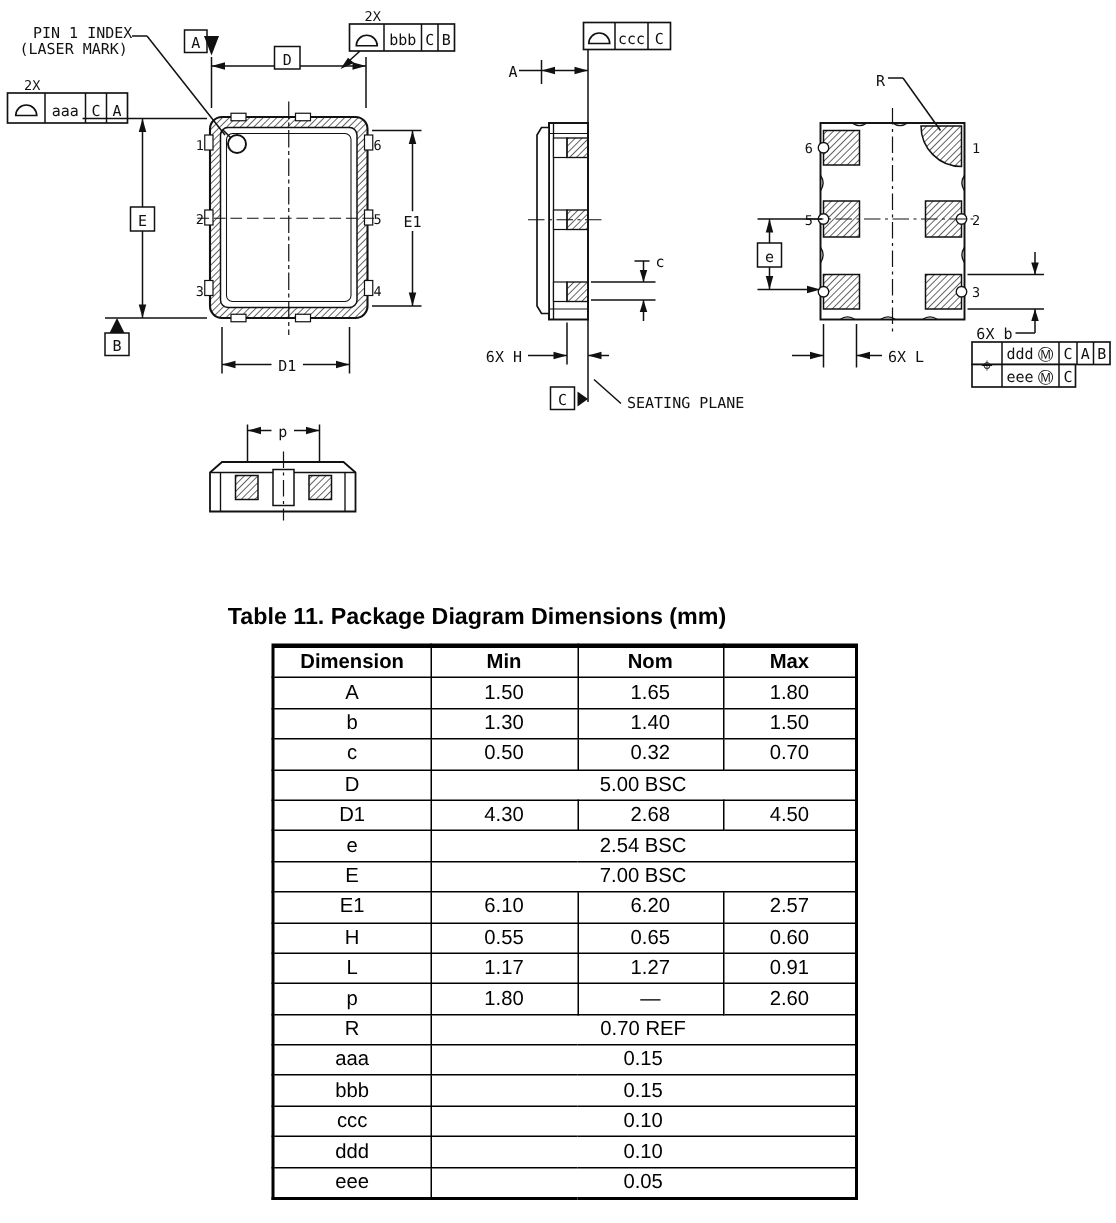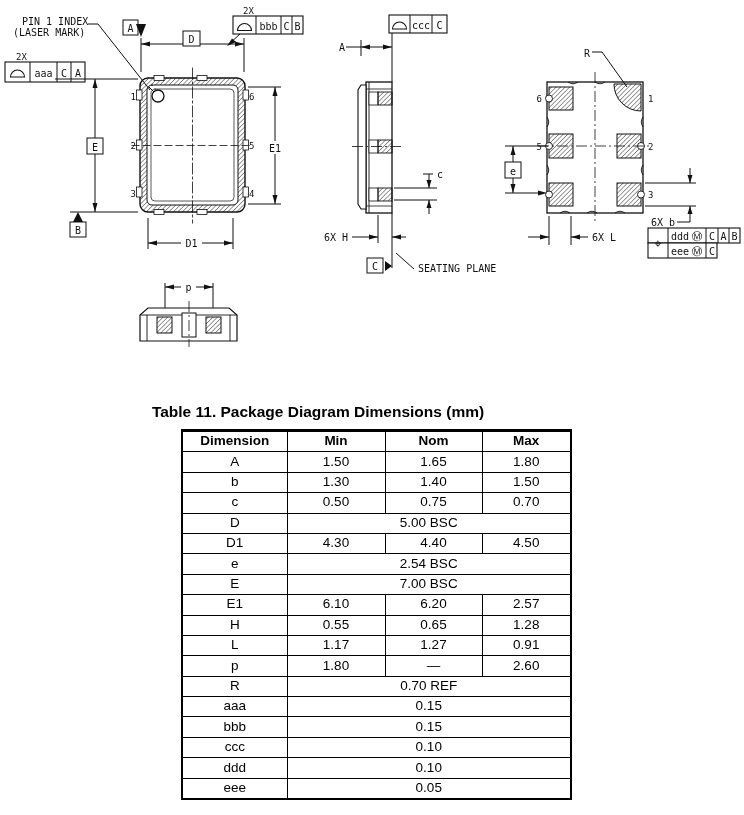--- a/index.html
+++ b/index.html
@@ -362,52 +362,52 @@
         </tr>
   <tr>
           <td>b</td>
           <td>1.30</td>
           <td>1.40</td>
           <td>1.50</td>
         </tr>
   <tr>
           <td>c</td>
           <td>0.50</td>
-          <td>0.75</td>
+          <td>0.32</td>
           <td>0.70</td>
         </tr>
   <tr>
           <td>D</td>
           <td colspan="3">5.00 BSC</td>
         </tr>
   <tr>
           <td>D1</td>
           <td>4.30</td>
-          <td>4.40</td>
+          <td>2.68</td>
           <td>4.50</td>
         </tr>
   <tr>
           <td>e</td>
           <td colspan="3">2.54 BSC</td>
         </tr>
   <tr>
           <td>E</td>
           <td colspan="3">7.00 BSC</td>
         </tr>
   <tr>
           <td>E1</td>
           <td>6.10</td>
           <td>6.20</td>
           <td>2.57</td>
         </tr>
   <tr>
           <td>H</td>
           <td>0.55</td>
           <td>0.65</td>
-          <td>1.28</td>
+          <td>0.60</td>
         </tr>
   <tr>
           <td>L</td>
           <td>1.17</td>
           <td>1.27</td>
           <td>0.91</td>
         </tr>
   <tr>
           <td>p</td>
           <td>1.80</td>

